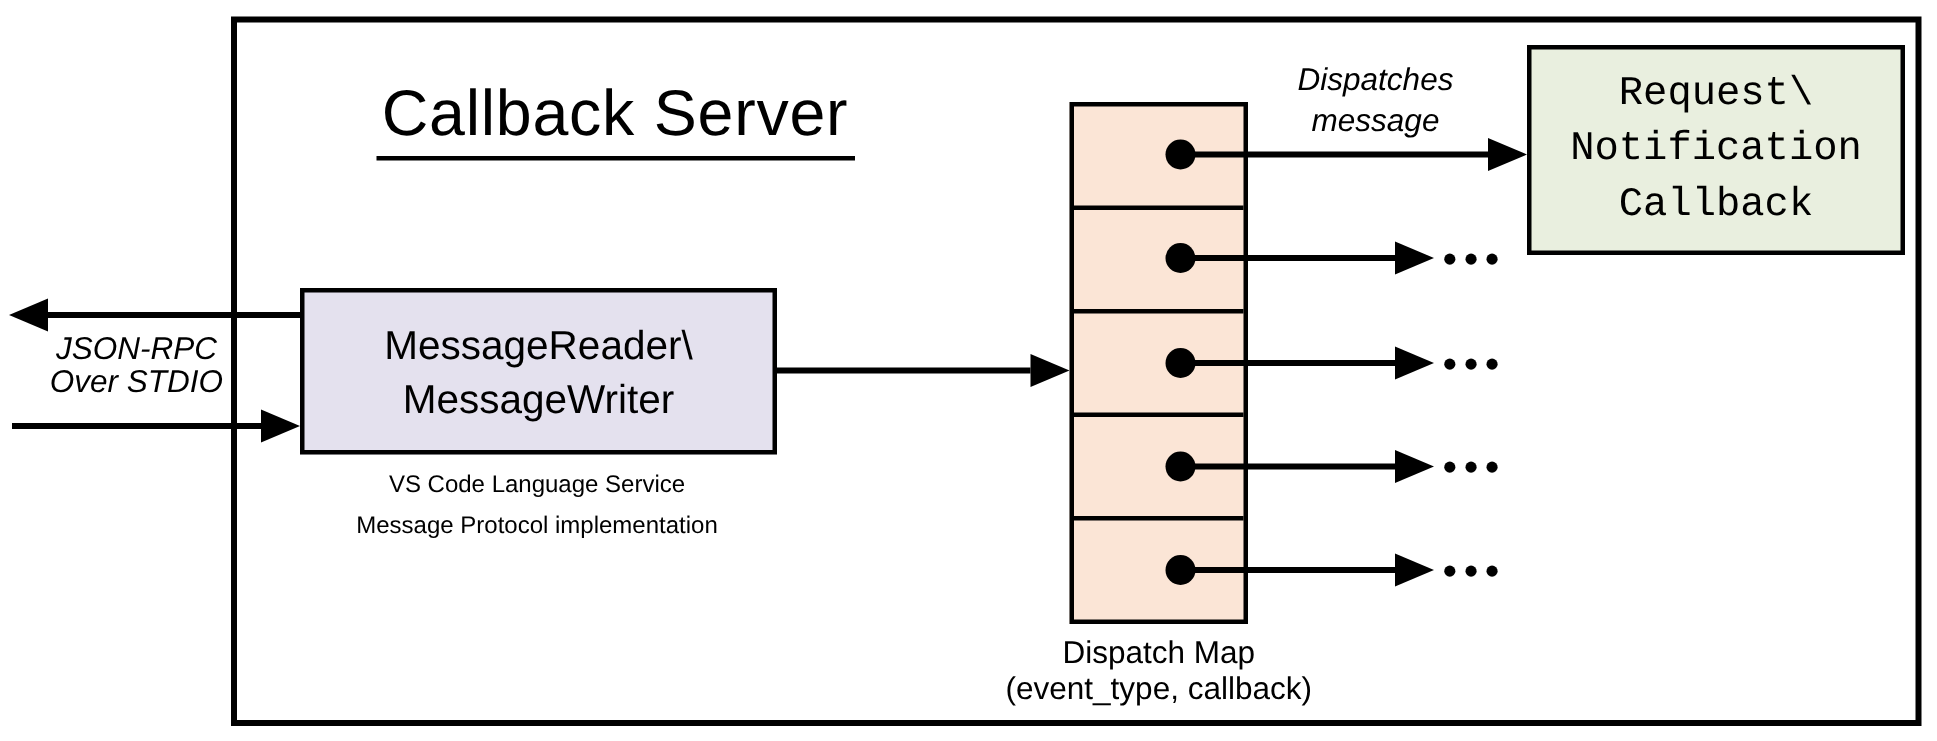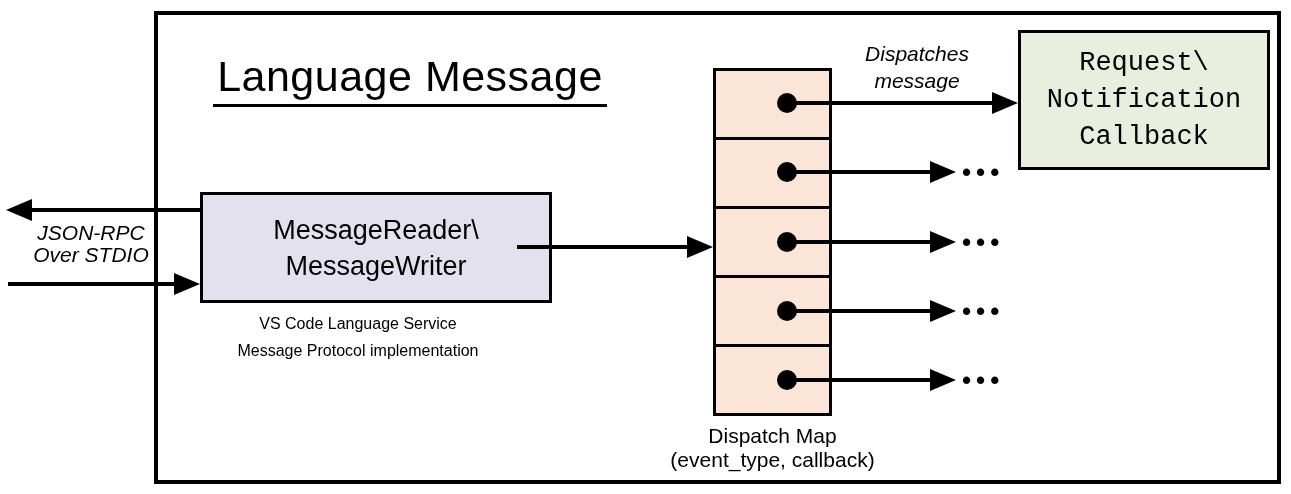--- a/index.html
+++ b/index.html
@@ -46,21 +46,21 @@
   .box {
     position: absolute;
     border: 3px solid var(--line);
     display: flex;
     align-items: center;
     justify-content: center;
     text-align: center;
   }
   .reader-box {
     left: 200px; top: 192px;
-    width: 352px; height: 111px;
+    width: 318px; height: 111px;
     background: var(--reader-fill);
     font-size: 27px;
     line-height: 36px;
   }
   .callback-box {
     left: 1018px; top: 30px;
     width: 252px; height: 140px;
     background: var(--callback-fill);
     font-size: 27px;
     line-height: 37px;
@@ -139,21 +139,21 @@
   }
 </style>
 </head>
 <body>
 
 <div class="canvas">
 
   <div class="outer-box"></div>
 
   <div class="title">
-    <span>Language Message</span>
+    <span>Callback Server</span>
   </div>
 
   <div class="ilabel stdio-label">JSON-RPC<br>Over STDIO</div>
 
   <div class="hline" style="left:30px; top:208px; width:170px;"></div>
   <div class="arr-l" style="left:6px; top:199px;"></div>
 
   <div class="hline" style="left:8px; top:282px; width:166px;"></div>
   <div class="arr-r" style="left:174px; top:273px;"></div>
 

